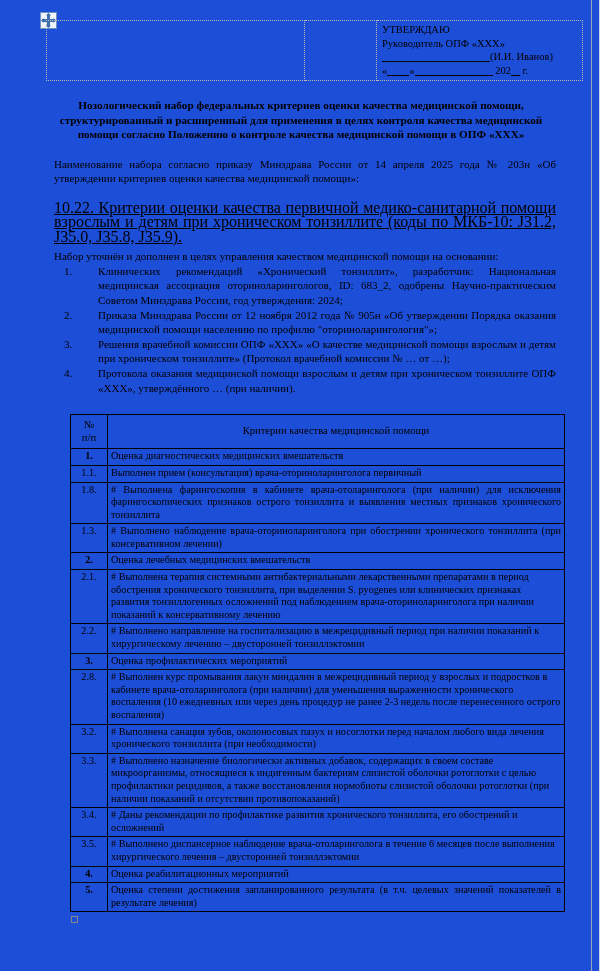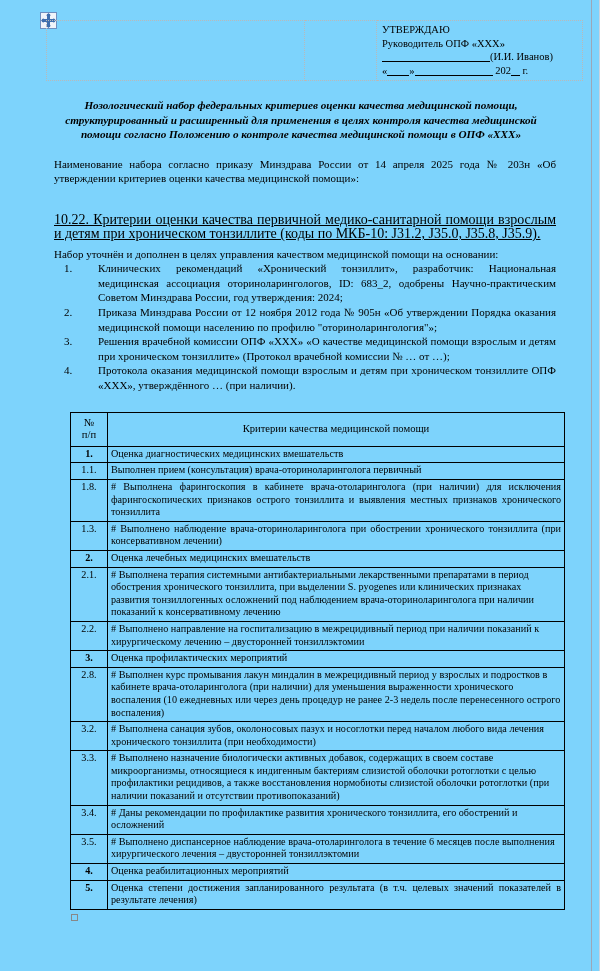--- a/index.html
+++ b/index.html
@@ -4,21 +4,21 @@
 <title>Документ</title>
 <style>
   html,body{margin:0;padding:0;background:#ffffff;}
   body{
     width:600px;height:971px;overflow:hidden;position:relative;
     font-family:"Liberation Serif","DejaVu Serif",serif;
     color:#000000;
   }
   .page{
     position:absolute;left:0;top:0;width:600px;height:971px;
-    background:#7dd3fc;box-sizing:border-box;
+    background:#1d4ed8;box-sizing:border-box;
   }
   
   .page-edge{
     position:absolute;right:8px;top:0;width:1px;height:971px;
     background:#9aa7b8;
   }
   .page-edge2{
     position:absolute;right:0px;top:0;width:1px;height:971px;
     background:#c9d2de;
   }
@@ -52,28 +52,27 @@
   .u-long{display:inline-block;border-bottom:1px solid #000;width:108px;height:11px;vertical-align:-2px;}
   .u-mid{display:inline-block;border-bottom:1px solid #000;width:22px;height:11px;vertical-align:-2px;}
   .u-med{display:inline-block;border-bottom:1px solid #000;width:78px;height:11px;vertical-align:-2px;}
   .u-short{display:inline-block;border-bottom:1px solid #000;width:9px;height:11px;vertical-align:-2px;}
 
   
   .doc-title{
     margin-top:17px;
     text-align:center;font-weight:bold;font-size:11.2px;line-height:14.6px;
     padding:0 10px;
-    font-style:italic;
   }
   .para{
     margin-top:15px;font-size:11px;line-height:14.5px;text-align:justify;
     padding-left:8px;
   }
   .para-idx{
-    margin-top:27px;font-size:14px;line-height:14.5px;text-align:justify;
+    margin-top:15px;font-size:16px;line-height:14.5px;text-align:justify;
     padding-left:8px;
   }
   .sq-under{ text-decoration:underline; text-decoration-style:solid; }
   .para-basis{
     margin-top:5px;font-size:11px;line-height:14.5px;padding-left:8px;
   }
   ol.basis{
     margin:0;padding:0;list-style:none;font-size:11px;line-height:14.6px;
   }
   ol.basis li{

